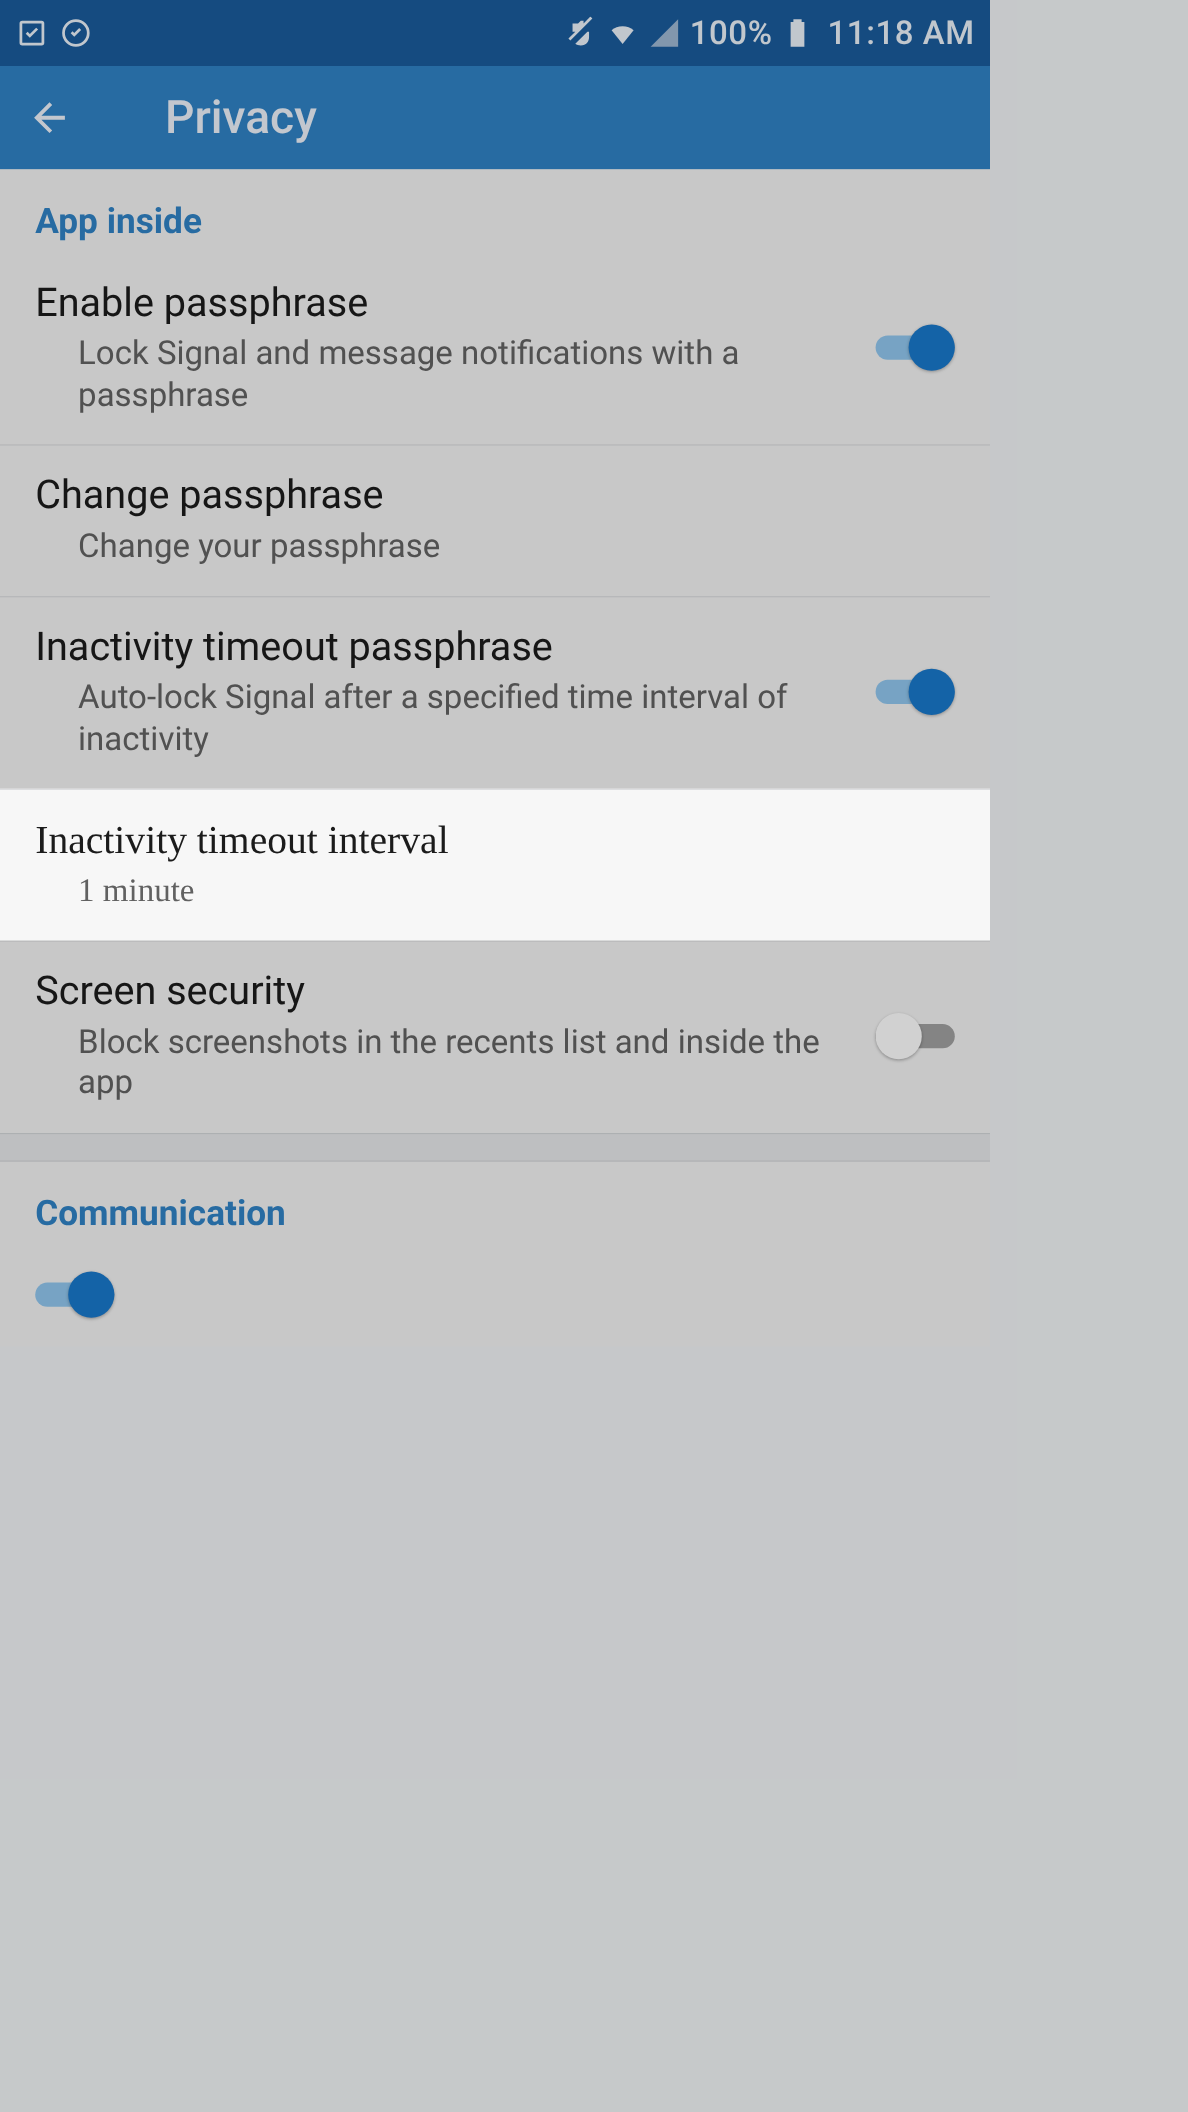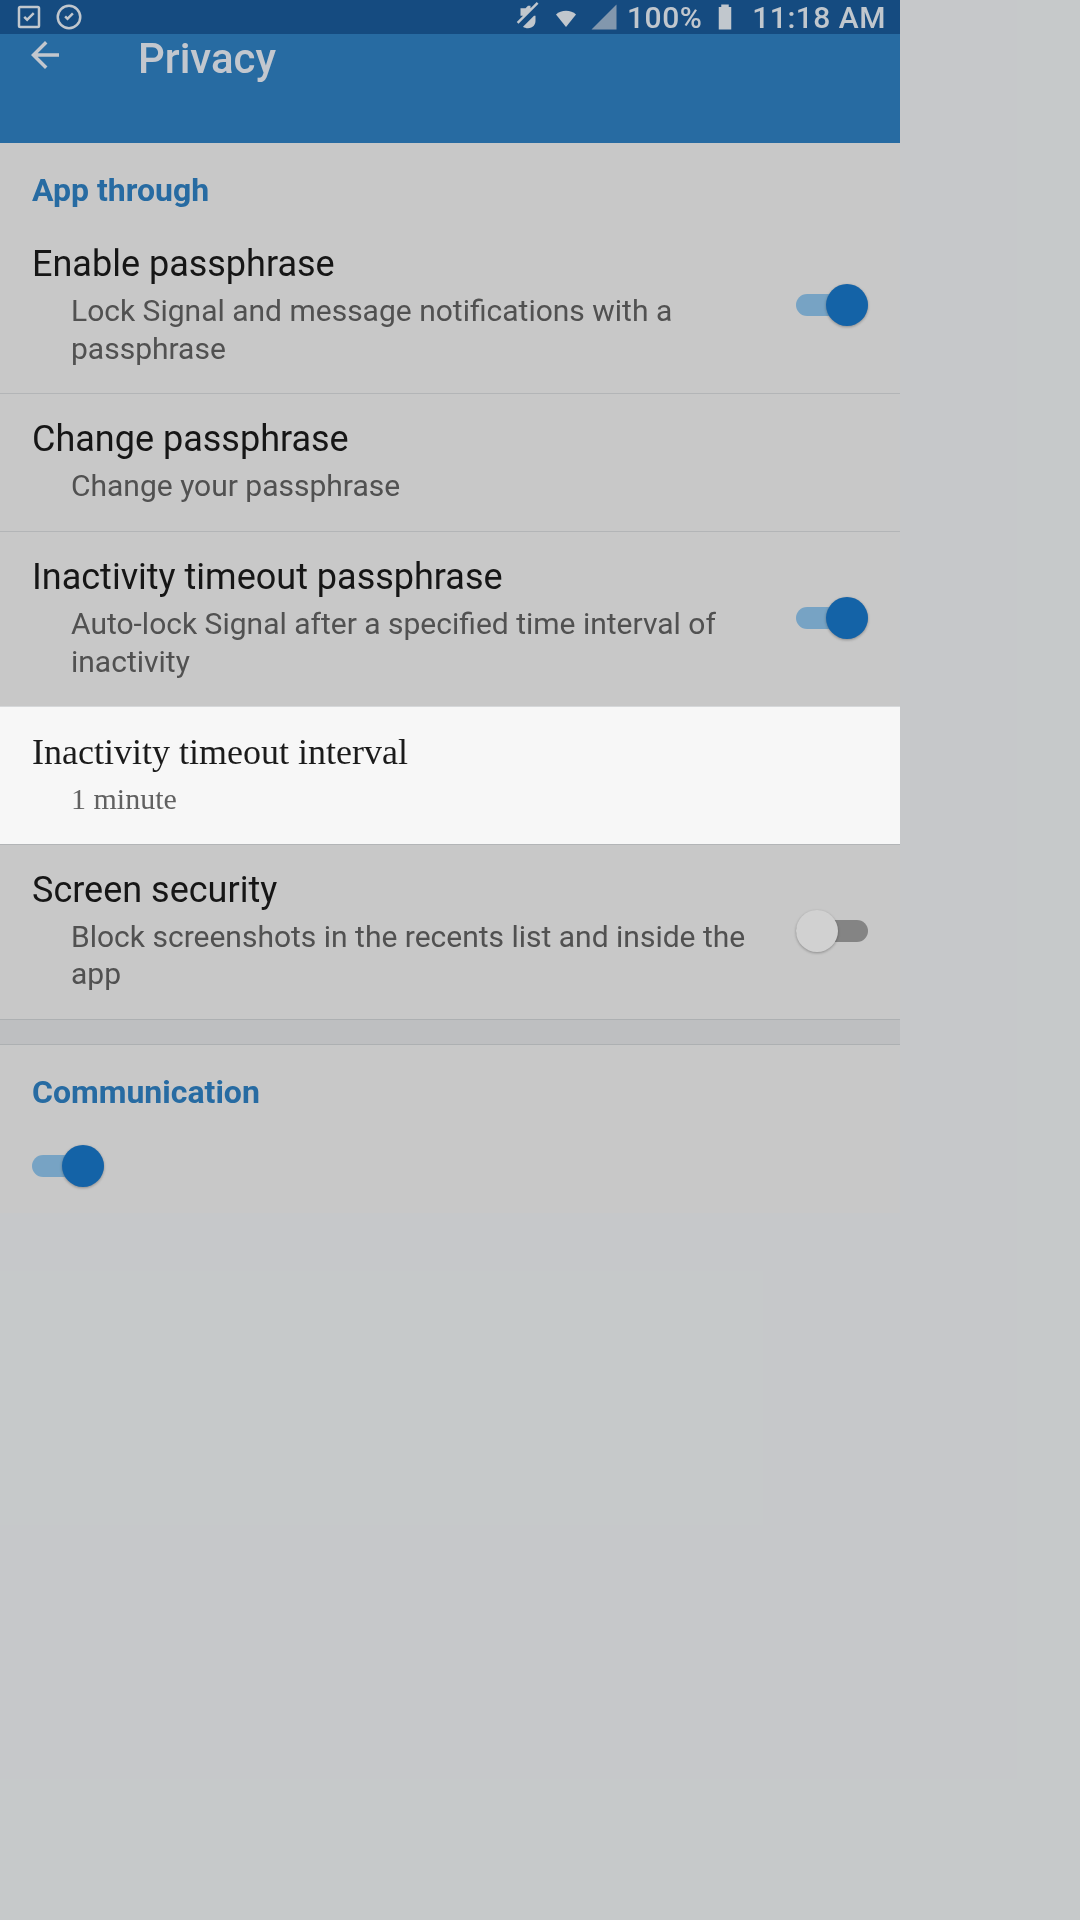--- a/index.html
+++ b/index.html
@@ -13,41 +13,42 @@
   .scrim {
     position: absolute;
     inset: 0;
     background: rgba(0,0,0,0.16);
     pointer-events: none;
   }
   
   .statusbar {
     background: #1a5a99;
     color: #e6edf5;
-    height: 34px;
+    height: 60px;
     display: flex;
     align-items: center;
     padding: 0 14px;
     font-size: 28px;
     font-weight: 500;
   }
   .statusbar .left { display: flex; align-items: center; gap: 10px; }
   .statusbar .right { margin-left: auto; display: flex; align-items: center; gap: 8px; }
   .status-icon { width: 30px; height: 30px; display: inline-flex; align-items: center; justify-content: center; }
   .status-icon svg { width: 100%; height: 100%; fill: #e6edf5; }
   .status-icon.dim svg { fill: #9bb4cf; }
   .battery-text { font-size: 30px; letter-spacing: 0.5px; }
   .clock-text { font-size: 30px; letter-spacing: 0.5px; margin-left: 4px; }
 
   
   .appbar {
     background: #2f80c2;
-    height: 109px;
+    height: 94px;
     display: flex;
-    gap: 32px;
+    align-items: center;
+    gap: 44px;
     padding: 0 24px;
   }
   .appbar .back { width: 42px; height: 42px; display: inline-flex; align-items: center; justify-content: center; }
   .appbar .back svg { width: 100%; height: 100%; fill: #e9eef6; }
   .appbar .title { color: #e9eef6; font-size: 42px; font-weight: 500; margin-left: 40px; }
 
   
   .content { background: #efefef; }
   .section-header {
     padding: 28px 32px 10px 32px;
@@ -123,21 +124,21 @@
   <span class="back">
     <svg viewBox="0 0 24 24">
         <path d="M20 11H7.8l5.6-5.6L12 4l-8 8 8 8 1.4-1.4L7.8 13H20z"></path>
       </svg>
   </span>
   <div class="title">Privacy</div>
 </div>
 
 <div class="content">
 
-  <div class="section-header">App through</div>
+  <div class="section-header">App inside</div>
 
   <div class="row first">
     <div class="texts">
       <div class="title">Enable passphrase</div>
       <div class="sub">Lock Signal and message notifications with a passphrase</div>
     </div>
     <div class="toggle on">
         <div class="track"></div>
         <div class="thumb"></div>
       </div>

